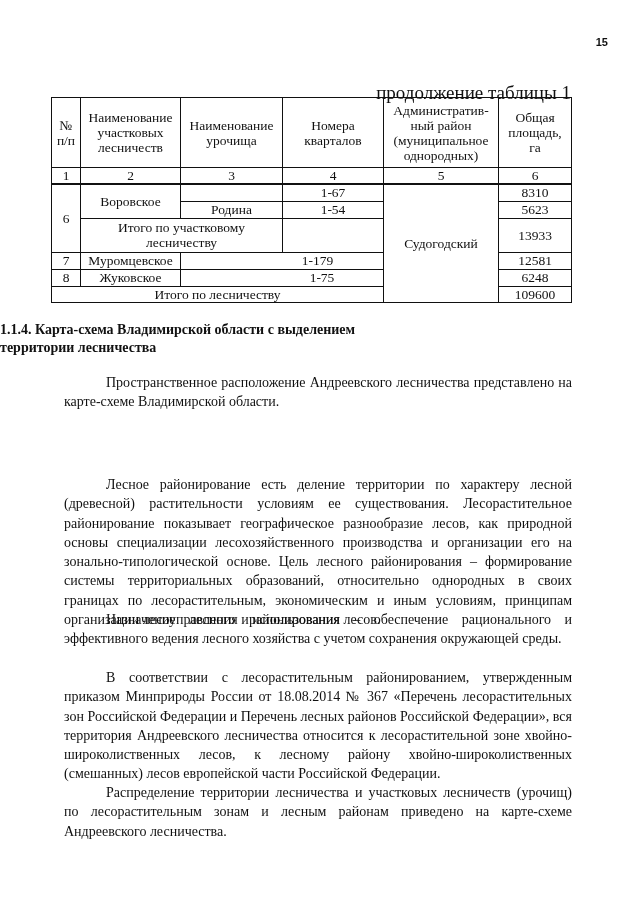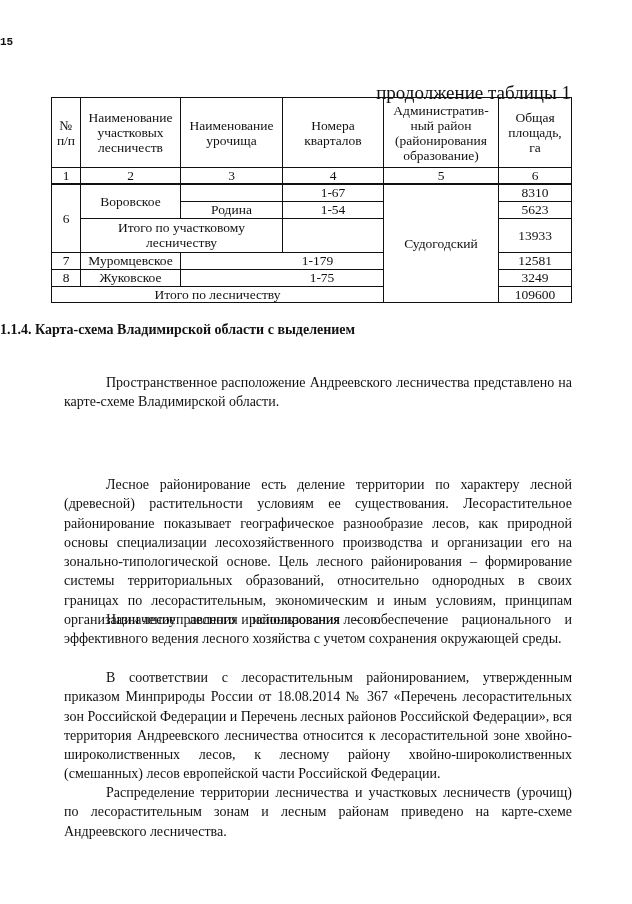--- a/index.html
+++ b/index.html
@@ -1,19 +1,19 @@
 <!DOCTYPE html>
 <html><head>
 <meta charset="utf-8">
 <style>
   html, body { margin:0; padding:0; background:#fff; }
   body { width:632px; height:904px; position:relative; overflow:hidden;
          font-family:"Liberation Serif", serif; color:#111; }
-  .pagenum { position:absolute; top:36px; left:0; width:608px; text-align:left;
-             font-family:Liberation Mono, monospace; font-size:11px; font-weight:bold; }
+  .pagenum { position:absolute; top:36px; left:0; width:608px; text-align:right;
+             font-family:Liberation Sans, sans-serif; font-size:11px; font-weight:bold; }
   .cont { position:absolute; top:82px; right:61px; font-size:19px; }
   table.t { position:absolute; left:51px; top:97px; border-collapse:collapse;
             font-size:13.5px; line-height:15px; }
   table.t td { border:1px solid #111; padding:0 3px; text-align:center; vertical-align:middle; }
   table.t tr.hdr td { height:69px; }
   table.t tr.nums td { height:14px; border-bottom:2.5px solid #111; }
   .tl { text-align:center; }
   .sec { position:absolute; left:0; width:632px; text-align:left; font-weight:bold;
          font-size:14px; line-height:18px; }
   .para { position:absolute; left:64px; width:508px; font-size:14px; line-height:19.3px;
@@ -33,21 +33,21 @@
     <col style="width:101px">
       <col style="width:115px">
       <col style="width:73px">
   </colgroup>
   <tbody>
       <tr class="hdr">
     <td>№ п/п</td>
     <td>Наименование участковых лесничеств</td>
     <td>Наименование урочища</td>
     <td>Номера кварталов</td>
-    <td>Административ-ный район (районирования образование)</td>
+    <td>Административ-ный район (муниципальное однородных)</td>
     <td>Общая площадь, га</td>
   </tr>
   <tr class="nums">
     <td>1</td>
     <td>2</td>
     <td>3</td>
     <td>4</td>
     <td>5</td>
     <td>6</td>
   </tr>
@@ -72,31 +72,32 @@
   <tr style="height:17px">
     <td>7</td>
     <td>Муромцевское</td>
     <td colspan="2" style="padding-left:74px">1-179</td>
     <td>12581</td>
   </tr>
   <tr style="height:17px">
     <td>8</td>
     <td>Жуковское</td>
     <td colspan="2" style="padding-left:83px">1-75</td>
-    <td>3249</td>
+    <td>6248</td>
   </tr>
   <tr style="height:16px">
     <td colspan="4" class="tl">Итого по лесничеству</td>
     <td>109600</td>
   </tr>
 </tbody>
   </table>
 
 <div class="sec" style="top:321px">
   <div>1.1.4. Карта-схема Владимирской области с выделением</div>
+  <div>территории лесничества</div>
 </div>
 <p class="para" style="top:373px">Пространственное расположение Андреевского лесничества представлено на карте-схеме Владимирской области.</p>
 
 <div class="sec" style="top:423px">
 </div>
 <p class="para" style="top:475px">Лесное районирование есть деление территории по характеру лесной (древесной) растительности условиям ее существования. Лесорастительное районирование показывает географическое разнообразие лесов, как природной основы специализации лесохозяйственного производства и организации его на зонально-типологической основе. Цель лесного районирования – формирование системы территориальных образований, относительно однородных в своих границах по лесорастительным, экономическим и иным условиям, принципам организации лесоуправления и использования лесов.</p>
 <p class="para" style="top:610px">Назначение лесного районирования – обеспечение рационального и эффективного ведения лесного хозяйства с учетом сохранения окружающей среды.</p>
 <p class="para" style="top:668px">В соответствии с лесорастительным районированием, утвержденным приказом Минприроды России от 18.08.2014 № 367 «Перечень лесорастительных зон Российской Федерации и Перечень лесных районов Российской Федерации», вся территория Андреевского лесничества относится к лесорастительной зоне хвойно-широколиственных лесов, к лесному району хвойно-широколиственных (смешанных) лесов европейской части Российской Федерации.</p>
 <p class="para" style="top:783px">Распределение территории лесничества и участковых лесничеств (урочищ) по лесорастительным зонам и лесным районам приведено на карте-схеме Андреевского лесничества.</p>
 

